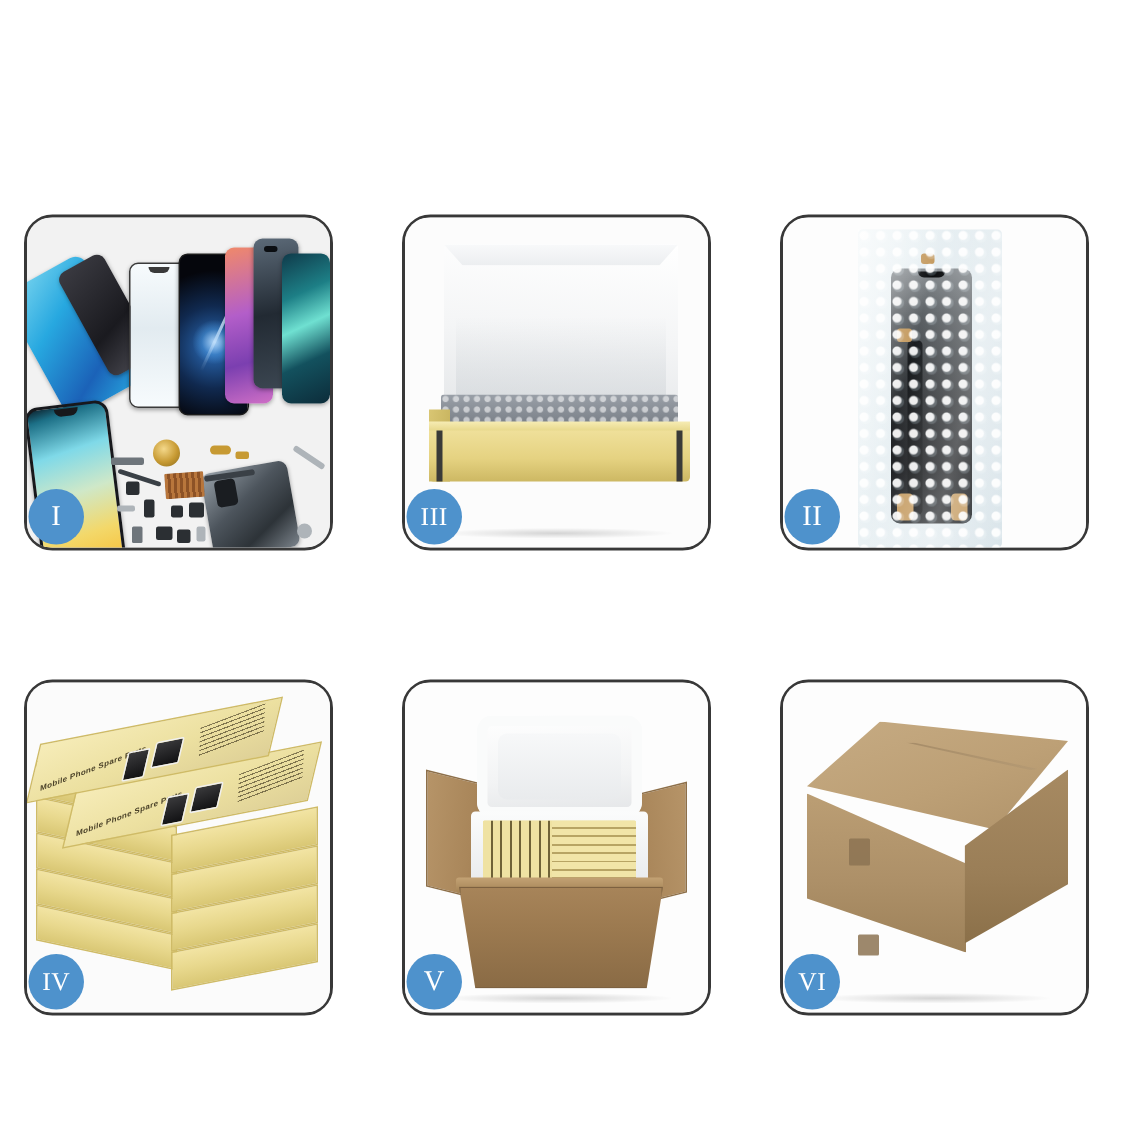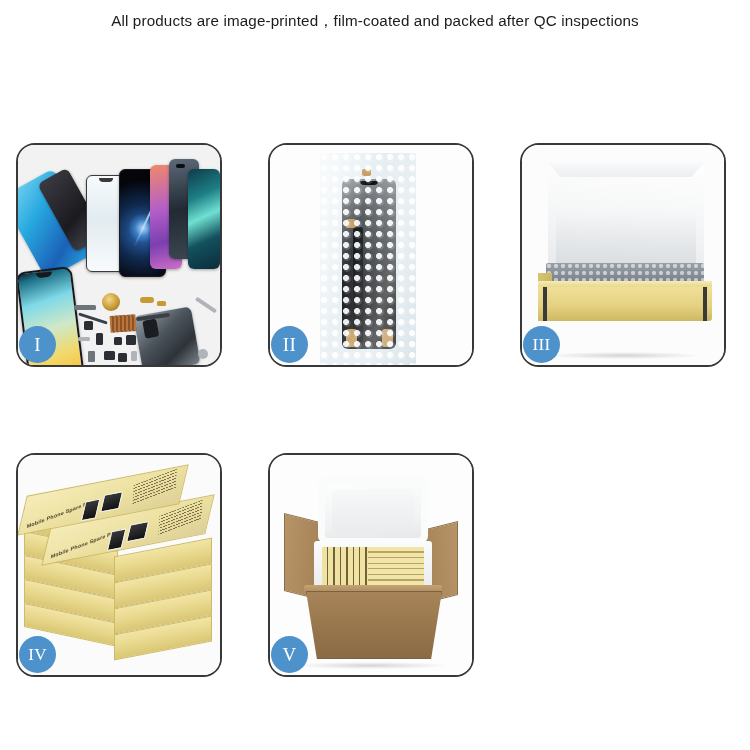--- a/index.html
+++ b/index.html
@@ -405,21 +405,20 @@
 
   .p-shadow{
     position:absolute; left:12%; bottom:6px; width:76%; height:7px;
     background: radial-gradient(ellipse at center, rgba(0,0,0,.16), rgba(0,0,0,0) 72%);
   }
 </style>
 </head>
 <body>
 
 <div class="header">
-  <p class="page-subtitle">All products are image-printed，film-coated and packed after QC inspections</p>
 </div>
 
 <div class="panel-grid">
 
   <div class="panel">
     <div class="panel-inner">
       <div class="p1-bg"></div>
 
       <div class="phone p1-blue"></div>
       <div class="phone p1-blue2"></div>
@@ -451,48 +450,48 @@
       <div class="p1-flex" style="left:60px;top:172px;width:30px;height:3px;transform:rotate(18deg);"></div>
       <div class="p1-flex" style="left:118px;top:170px;width:34px;height:4px;transform:rotate(-8deg);"></div>
       <div class="chip silver" style="left:176px;top:158px;width:24px;height:4px;transform:rotate(34deg);"></div>
       <div class="chip silver" style="left:180px;top:204px;width:10px;height:10px;border-radius:50%;"></div>
     </div>
     <div class="panel-badge">I</div>
   </div>
 
   <div class="panel">
     <div class="panel-inner">
+      <div class="p3-bg"></div>
+      <div class="p3-lidfoam"></div>
+      <div class="p3-wrap"></div>
+      <div class="p3-boxleft"></div>
+      <div class="p3-boxlip"></div>
+      <div class="p3-boxfront"></div>
+      <div class="p-shadow"></div>
+    </div>
+    <div class="panel-badge narrow">III</div>
+  </div>
+
+  <div class="panel">
+    <div class="panel-inner">
       <div class="p2-bg"></div>
       <div class="p2-bag">
         <div class="p2-part">
           <div class="notch"></div>
           <div class="cable"></div>
         </div>
         <div class="p2-tan" style="left:42px;top:16px;width:9px;height:7px;"></div>
         <div class="p2-tan" style="left:26px;top:66px;width:10px;height:9px;"></div>
         <div class="p2-tan" style="left:26px;top:176px;width:11px;height:18px;border-radius:3px;"></div>
         <div class="p2-tan" style="left:62px;top:176px;width:11px;height:18px;border-radius:3px;"></div>
         <div class="p2-bubbles"></div>
         <div class="p2-sheen"></div>
       </div>
     </div>
     <div class="panel-badge">II</div>
-  </div>
-
-  <div class="panel">
-    <div class="panel-inner">
-      <div class="p3-bg"></div>
-      <div class="p3-lidfoam"></div>
-      <div class="p3-wrap"></div>
-      <div class="p3-boxleft"></div>
-      <div class="p3-boxlip"></div>
-      <div class="p3-boxfront"></div>
-      <div class="p-shadow"></div>
-    </div>
-    <div class="panel-badge narrow">III</div>
   </div>
 
   <div class="panel">
     <div class="panel-inner">
       <div class="p4-bg"></div>
       <div class="p4-stack">
 
         <div class="p4-box" style="left:6px;top:62px;width:92px;height:22px;transform:skewY(12deg);"></div>
         <div class="p4-box" style="left:6px;top:86px;width:92px;height:22px;transform:skewY(12deg);"></div>
         <div class="p4-box" style="left:6px;top:110px;width:92px;height:22px;transform:skewY(12deg);"></div>
@@ -534,14 +533,27 @@
         <div class="vstripes"></div>
         <div class="hstripes"></div>
       </div>
       <div class="p5-boxrim"></div>
       <div class="p5-boxbody"></div>
       <div class="p-shadow"></div>
     </div>
     <div class="panel-badge">V</div>
   </div>
 
+  <div class="panel">
+    <div class="panel-inner">
+      <div class="p6-bg"></div>
+      <div class="p6-top"></div>
+      <div class="p6-seam"></div>
+      <div class="p6-left"></div>
+      <div class="p6-right"></div>
+      <div class="p6-tab" style="left:44px;top:104px;width:14px;height:18px;"></div>
+      <div class="p6-tab" style="left:50px;top:168px;width:14px;height:14px;"></div>
+      <div class="p-shadow"></div>
+    </div>
+    <div class="panel-badge narrow">VI</div>
+  </div>
 
 </div>
 
 </body></html>

